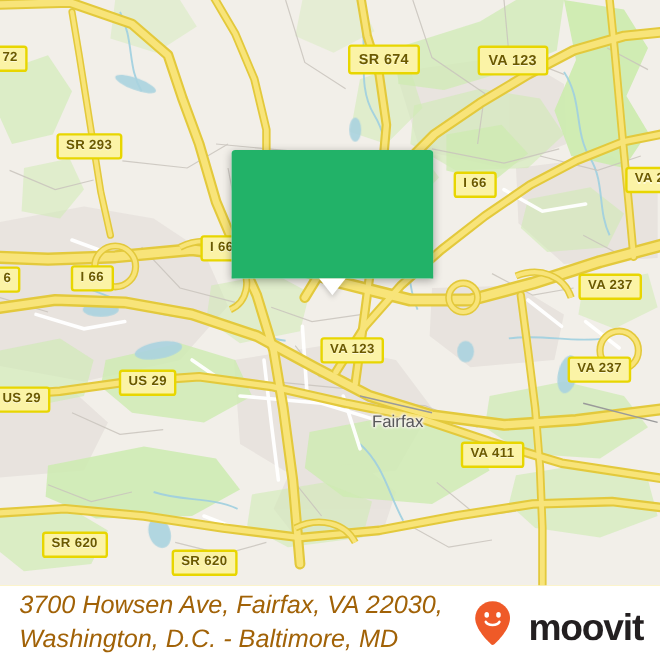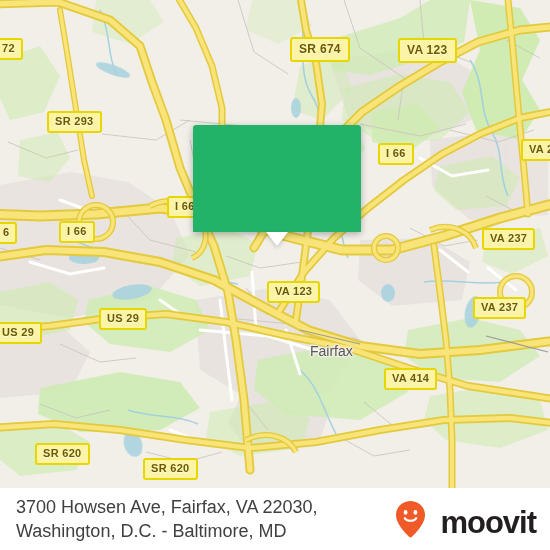--- a/index.html
+++ b/index.html
@@ -99,24 +99,25 @@
   .footer{
     position:absolute;left:0;top:488px;
     width:550px;height:62px;
     background:#ffffff;
     display:flex;align-items:center;
     box-sizing:border-box;
     padding:0 14px 0 16px;
   }
   .footer-address{
     flex:1 1 auto;
-    color:#404040;
-    font-size:18px;
+    color:#a16207;
+    font-size:21px;
     line-height:1.35;
     padding-right:10px;
+    font-style:italic;
   }
   .brand{
     flex:0 0 auto;
     display:flex;align-items:flex-end;gap:12px;
   }
   .brand-word{
     color:#231f20;
     font-size:31px;
     font-weight:bold;
     letter-spacing:-1px;
@@ -296,21 +297,21 @@
         <div class="shield" style="left: 378px; top: 143px;">I 66</div>
         <div class="shield" style="left: 521px; top: 139px;">VA 24</div>
         <div class="shield" style="left: 167px; top: 196px;">I 66</div>
         <div class="shield" style="left: 59px; top: 221px;">I 66</div>
         <div class="shield" style="left: -5px; top: 222px;">6</div>
         <div class="shield" style="left: 482px; top: 228px;">VA 237</div>
         <div class="shield" style="left: 267px; top: 281px;">VA 123</div>
         <div class="shield" style="left: 473px; top: 297px;">VA 237</div>
         <div class="shield" style="left: 99px; top: 308px;">US 29</div>
         <div class="shield" style="left: -6px; top: 322px;">US 29</div>
-        <div class="shield" style="left: 384px; top: 368px;">VA 414</div>
+        <div class="shield" style="left: 384px; top: 368px;">VA 411</div>
         <div class="shield" style="left: 35px; top: 443px;">SR 620</div>
         <div class="shield" style="left: 143px; top: 458px;">SR 620</div>
       </div>
 
     <div id="place-layer">
         <div class="place-label" style="left: 268px; top: 343px; margin-left: 42px;">Fairfax</div>
       </div>
 
     <div class="popup">
       <div class="popup-body" style="background: rgb(34, 178, 104);"></div>

